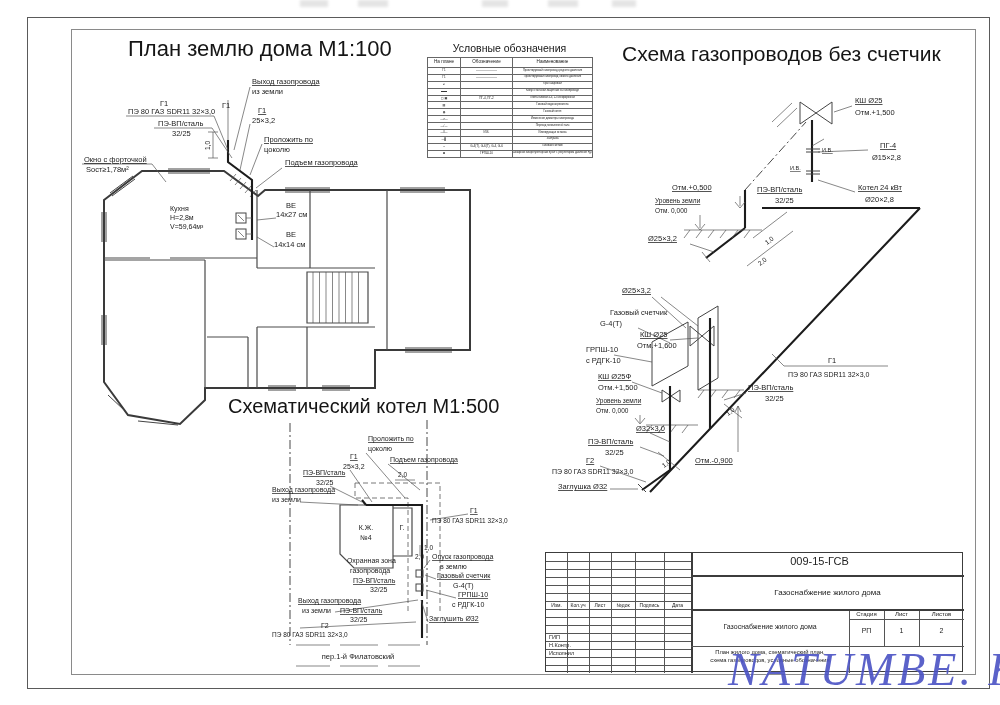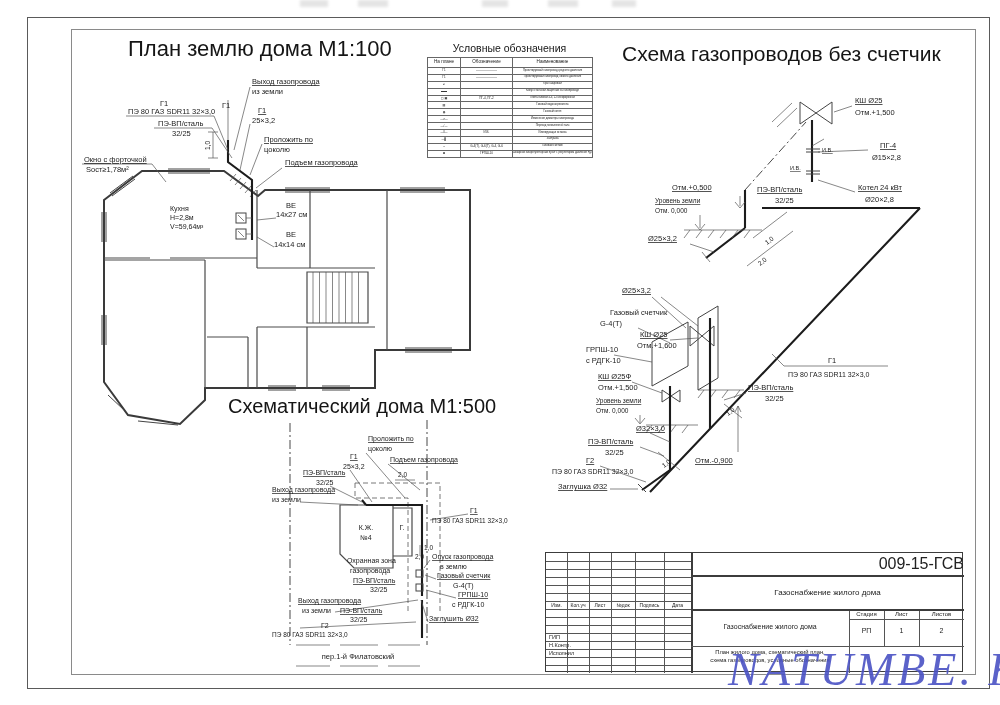--- a/index.html
+++ b/index.html
@@ -49,21 +49,21 @@
 <div class="smudge" style="left:482px;width:26px;"></div>
 <div class="smudge" style="left:548px;width:30px;"></div>
 <div class="smudge" style="left:612px;width:24px;"></div>
 
 <div id="outer-border" class="frame"></div>
 <div id="inner-frame" class="frame"></div>
 
 <div id="t-plan100" class="sec-title">План землю дома М1:100</div>
 <div id="t-legend" class="sec-title">Условные обозначения</div>
 <div id="t-scheme" class="sec-title">Схема газопроводов без счетчик</div>
-<div id="t-plan500" class="sec-title">Схематический дома М1:500</div>
+<div id="t-plan500" class="sec-title">Схематический котел М1:500</div>
 
 <table id="legend-tbl">
   <colgroup>
       <col style="width:33px">
       <col style="width:52px">
       <col style="width:80px">
     </colgroup>
   <tbody>
       <tr>
     <th>На плане</th>
@@ -339,21 +339,21 @@
 
   <div class="tbx" style="left:0;top:49px;width:21px;text-align:center;font-size:5px;">Изм.</div>
   <div class="tbx" style="left:21px;top:49px;width:22px;text-align:center;font-size:5px;">Кол.уч</div>
   <div class="tbx" style="left:43px;top:49px;width:22px;text-align:center;font-size:5px;">Лист</div>
   <div class="tbx" style="left:65px;top:49px;width:24px;text-align:center;font-size:5px;">№док</div>
   <div class="tbx" style="left:89px;top:49px;width:29px;text-align:center;font-size:5px;">Подпись</div>
   <div class="tbx" style="left:118px;top:49px;width:27px;text-align:center;font-size:5px;">Дата</div>
   <div class="tbx" style="left:3px;top:81px;width:42px;font-size:5.5px;">ГИП</div>
   <div class="tbx" style="left:3px;top:89px;width:42px;font-size:5.5px;">Н.Контр.</div>
   <div class="tbx" style="left:3px;top:97px;width:42px;font-size:5.5px;">Исполнил</div>
-  <div class="tbx" style="left:145px;top:2px;width:273px;text-align:right;font-size:16px;">009-15-ГСВ</div>
+  <div class="tbx" style="left:137px;top:2px;width:273px;text-align:center;font-size:11px;">009-15-ГСВ</div>
   <div class="tbx" style="left:145px;top:35px;width:273px;text-align:center;font-size:8px;">Газоснабжение жилого дома</div>
   <div class="tbx" style="left:145px;top:70px;width:158px;text-align:center;font-size:7px;">Газоснабжение жилого дома</div>
   <div class="tbx" style="left:145px;top:96px;width:158px;text-align:center;font-size:5.8px;">План  жилого дома, схематический план,</div>
   <div class="tbx" style="left:145px;top:104px;width:158px;text-align:center;font-size:5.8px;">схема газопроводов, условные обозначения</div>
   <div class="tbx" style="left:303px;top:58px;width:35px;text-align:center;font-size:6px;">Стадия</div>
   <div class="tbx" style="left:338px;top:58px;width:35px;text-align:center;font-size:6px;">Лист</div>
   <div class="tbx" style="left:373px;top:58px;width:45px;text-align:center;font-size:6px;">Листов</div>
   <div class="tbx" style="left:303px;top:74px;width:35px;text-align:center;font-size:7px;">РП</div>
   <div class="tbx" style="left:338px;top:74px;width:35px;text-align:center;font-size:7px;">1</div>
   <div class="tbx" style="left:373px;top:74px;width:45px;text-align:center;font-size:7px;">2</div>

